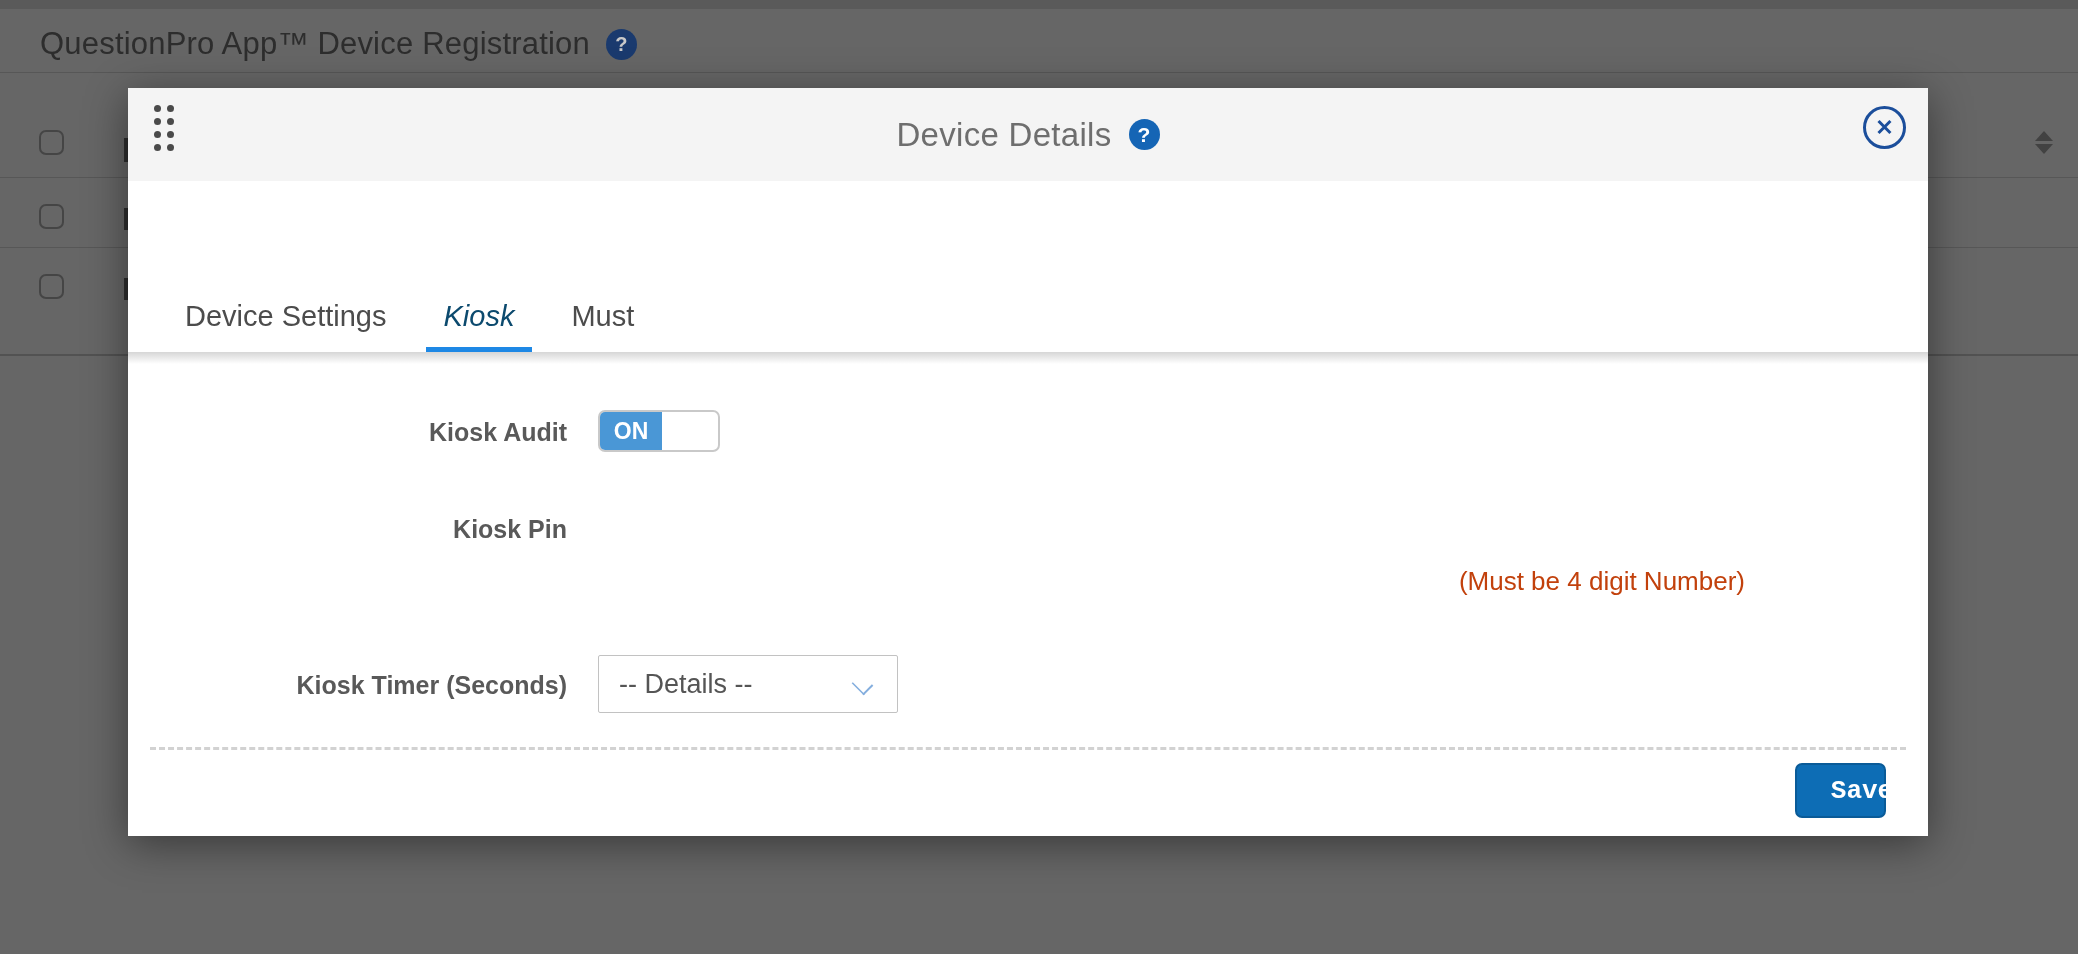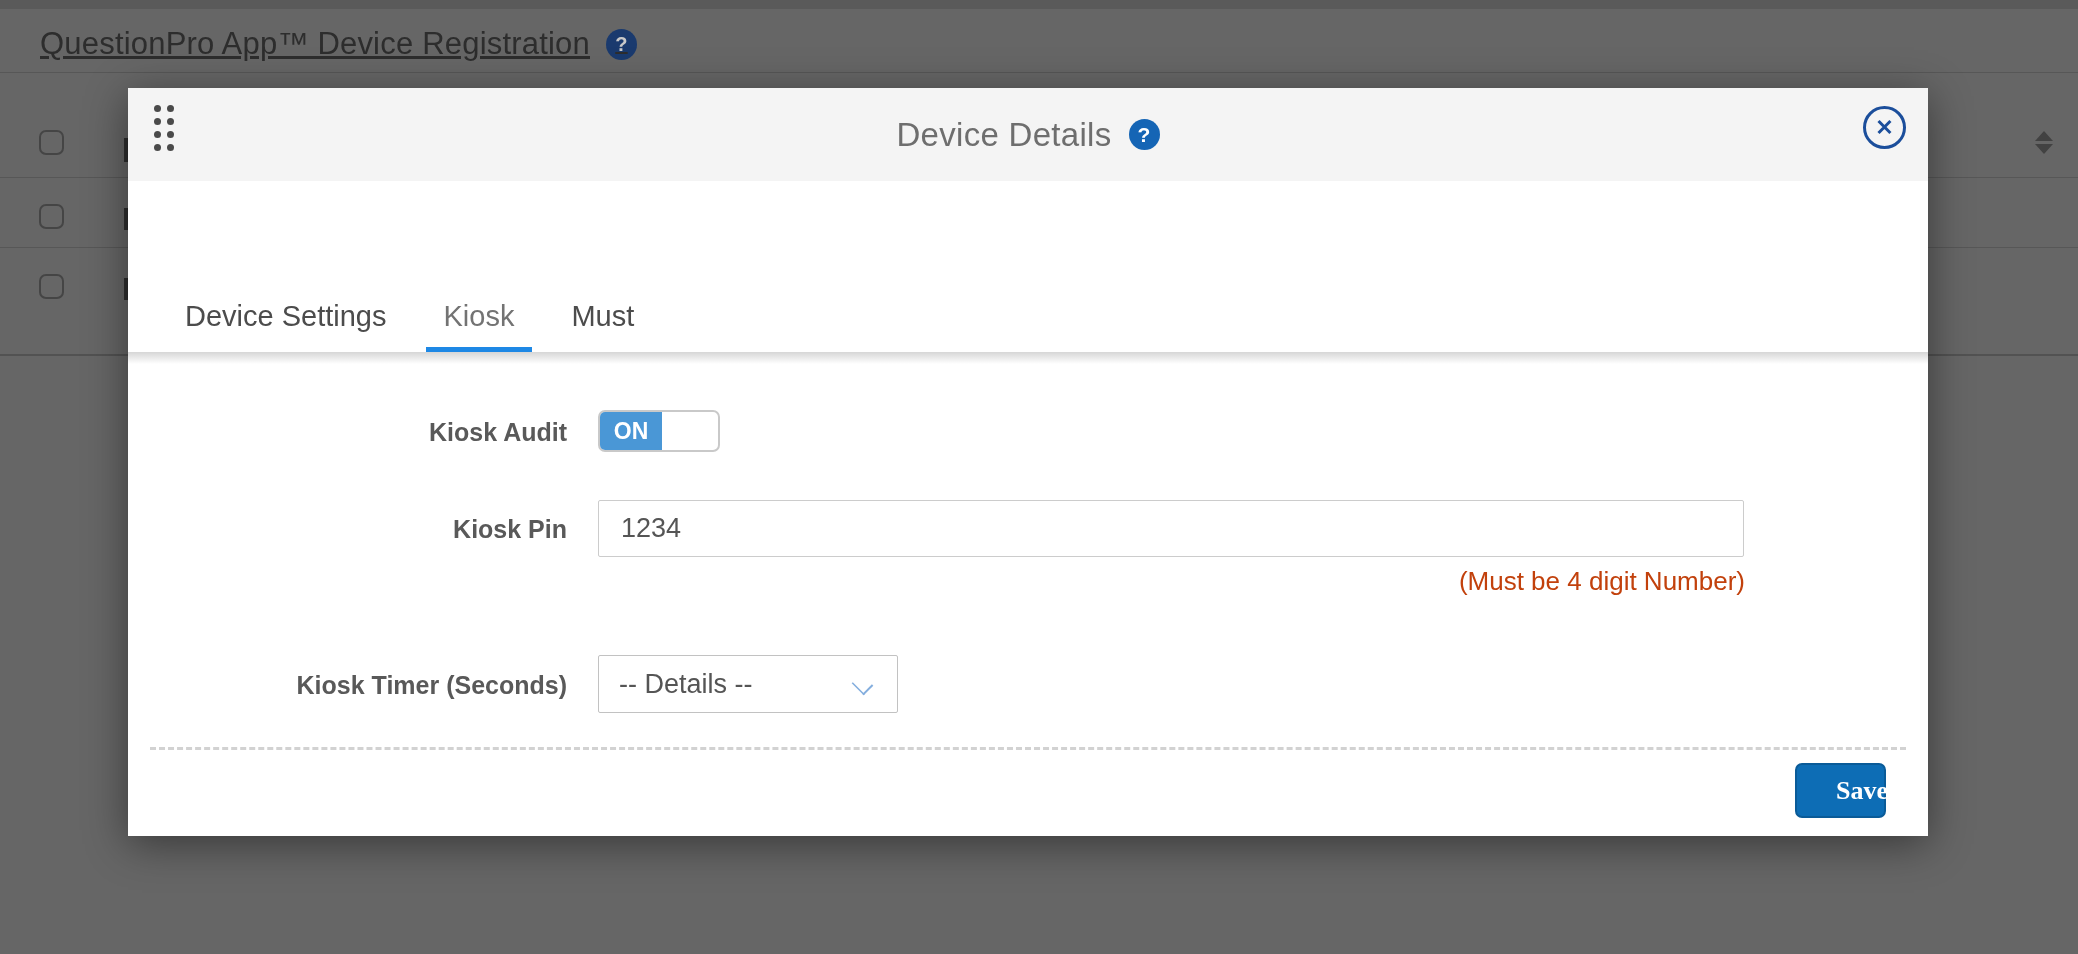--- a/index.html
+++ b/index.html
@@ -8,21 +8,21 @@
     font-family: "Liberation Sans", sans-serif;
     background: #666666;
     position: relative;
   }
 
   
   .bg-topstrip { position: absolute; left: 0; top: 0; width: 2078px; height: 9px; background: #5a5a5a; }
   .bg-page-title {
     position: absolute; left: 40px; top: 26px;
     font-size: 31px; color: #2d2d2d; letter-spacing: 0.2px;
-    display: flex; align-items: center; gap: 16px; text-decoration: underline;
+    display: flex; align-items: center; gap: 16px;
   }
   .bg-help-icon {
     width: 31px; height: 31px; border-radius: 50%;
     background: #1a3a6e; color: #c9c9c9;
     font-size: 20px; font-weight: bold;
     display: inline-flex; align-items: center; justify-content: center;
   }
   .bg-line { position: absolute; left: 0; width: 2078px; height: 1px; background: #575757; }
   .bg-line-top { top: 72px; }
   .bg-line-r1 { top: 177px; }
@@ -94,21 +94,21 @@
   .tabs-bar {
     position: absolute; left: 0; top: 205px; width: 100%; height: 59px;
     padding-left: 39px;
     display: flex; align-items: flex-end;
   }
   .tab {
     padding: 0 18px 14px 18px; margin-right: 21px;
     font-size: 29px; color: #4c4c4c; cursor: pointer;
     border-bottom: 5px solid transparent;
   }
-  .tab.active { color: #737373; border-bottom-color: #1e88e5; }
+  .tab.active { color: #0c4a6e; border-bottom-color: #1e88e5; font-style: italic; }
   .tabs-shadow {
     position: absolute; left: 0; top: 264px; width: 100%; height: 12px;
     background: linear-gradient(to bottom, rgba(0,0,0,0.16), rgba(0,0,0,0));
     pointer-events: none;
   }
 
   .form-label {
     position: absolute; left: 0; width: 439px; text-align: right;
     font-size: 25px; font-weight: bold; color: #595959;
   }
@@ -153,21 +153,21 @@
   }
 
   .dashed-divider {
     position: absolute; left: 22px; top: 659px; width: 1756px;
     border-top: 3px dashed #d2d2d2;
   }
   .save-button {
     position: absolute; right: 42px; top: 675px; width: 91px; height: 55px;
     background: #0d6db5; border: 2px solid #0a5b98; border-radius: 7px;
     color: #ffffff; font-size: 26px; font-weight: bold;
-    font-family: Liberation Serif, serif;
+    font-family: Liberation Mono, monospace;
     display: flex; align-items: center; justify-content: center; cursor: pointer; padding-left: 43px;
   }
 </style>
 </head>
 <body>
 
 <div class="bg-topstrip"></div>
 
 <div class="bg-page-title">
   <span>QuestionPro App™ Device Registration</span>
@@ -219,21 +219,20 @@
     <div class="tab">Must</div>
   </div>
   <div class="tabs-shadow"></div>
 
   <div class="form-label lbl-mode">Kiosk Audit</div>
   <div class="toggle">
     <div class="toggle-on-half">ON</div>
   </div>
 
   <div class="form-label lbl-pin">Kiosk Pin</div>
-  <input class="pin-input" type="text" value="1234" style="">
   <div class="pin-helper">(Must be 4 digit Number)</div>
 
   <div class="form-label lbl-timer">Kiosk Timer (Seconds)</div>
   <div class="timer-select">
     <span class="timer-select-value">-- Details --</span>
     <span class="chevron-down"></span>
   </div>
 
   <div class="dashed-divider"></div>
   <button class="save-button">Save</button>

